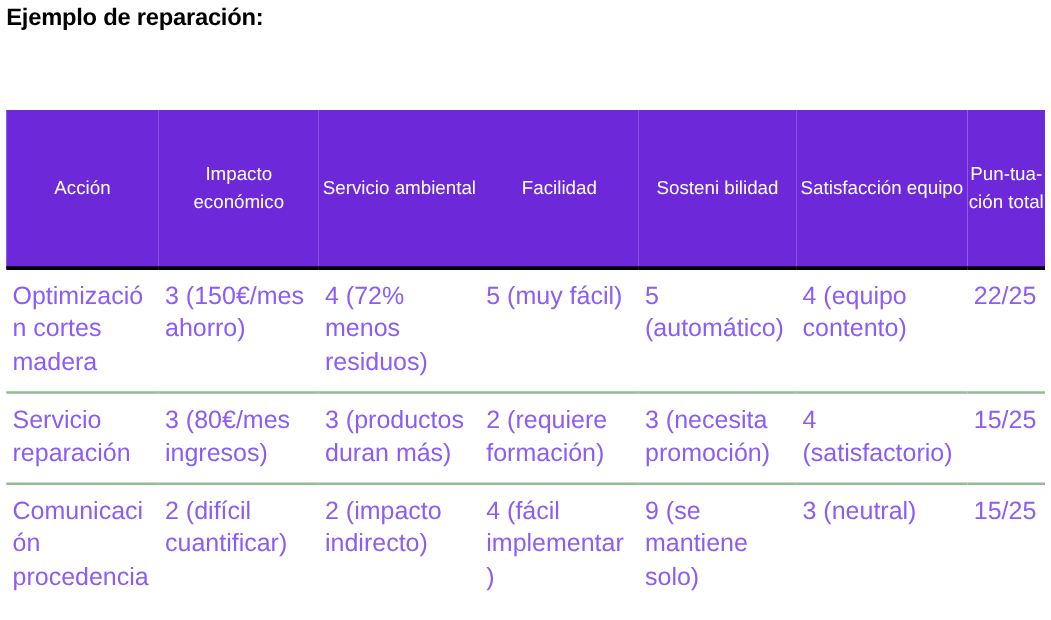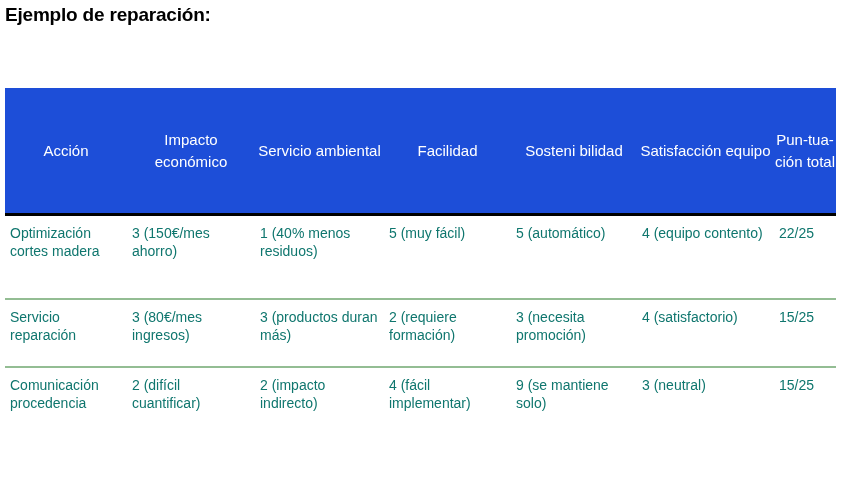--- a/index.html
+++ b/index.html
@@ -29,40 +29,40 @@
     left: 5px;
     top: 88px;
     width: 831px;
   }
   table.eval-table {
     width: 831px;
     border-collapse: collapse;
     table-layout: fixed;
   }
   table.eval-table thead tr {
-    background: #1d4ed8;
+    background: #6d28d9;
   }
   table.eval-table thead th {
     color: #ffffff;
     font-weight: normal;
     font-size: 15px;
     line-height: 1.45;
     text-align: center;
     vertical-align: middle;
     padding: 0;
     height: 125px;
     border: none;
   }
   table.eval-table thead tr {
     border-bottom: 3px solid #000000;
   }
   table.eval-table tbody td {
-    font-size: 14px;
+    font-size: 20px;
     line-height: 1.32;
-    color: #0f766e;
+    color: #8b5cf6;
     text-align: left;
     vertical-align: top;
     padding: 8px 6px 10px 5px;
     border: none;
     word-break: normal;
     overflow-wrap: break-word;
     margin-top: 22px;
   }
   table.eval-table tbody tr {
     border-bottom: 2px solid #93bd93;
@@ -106,21 +106,21 @@
         <th>Facilidad</th>
         <th>Sosteni bilidad</th>
         <th>Satisfacción equipo</th>
         <th>Pun-tua-ción total</th>
       </tr>
     </thead>
     <tbody>
       <tr class="row-1">
         <td>Optimización cortes madera</td>
         <td>3 (150€/mes ahorro)</td>
-        <td>1 (40% menos residuos)</td>
+        <td>4 (72% menos residuos)</td>
         <td>5 (muy fácil)</td>
         <td>5 (automático)</td>
         <td>4 (equipo contento)</td>
         <td>22/25</td>
       </tr>
       <tr class="row-2">
         <td>Servicio reparación</td>
         <td>3 (80€/mes ingresos)</td>
         <td>3 (productos duran más)</td>
         <td>2 (requiere formación)</td>

